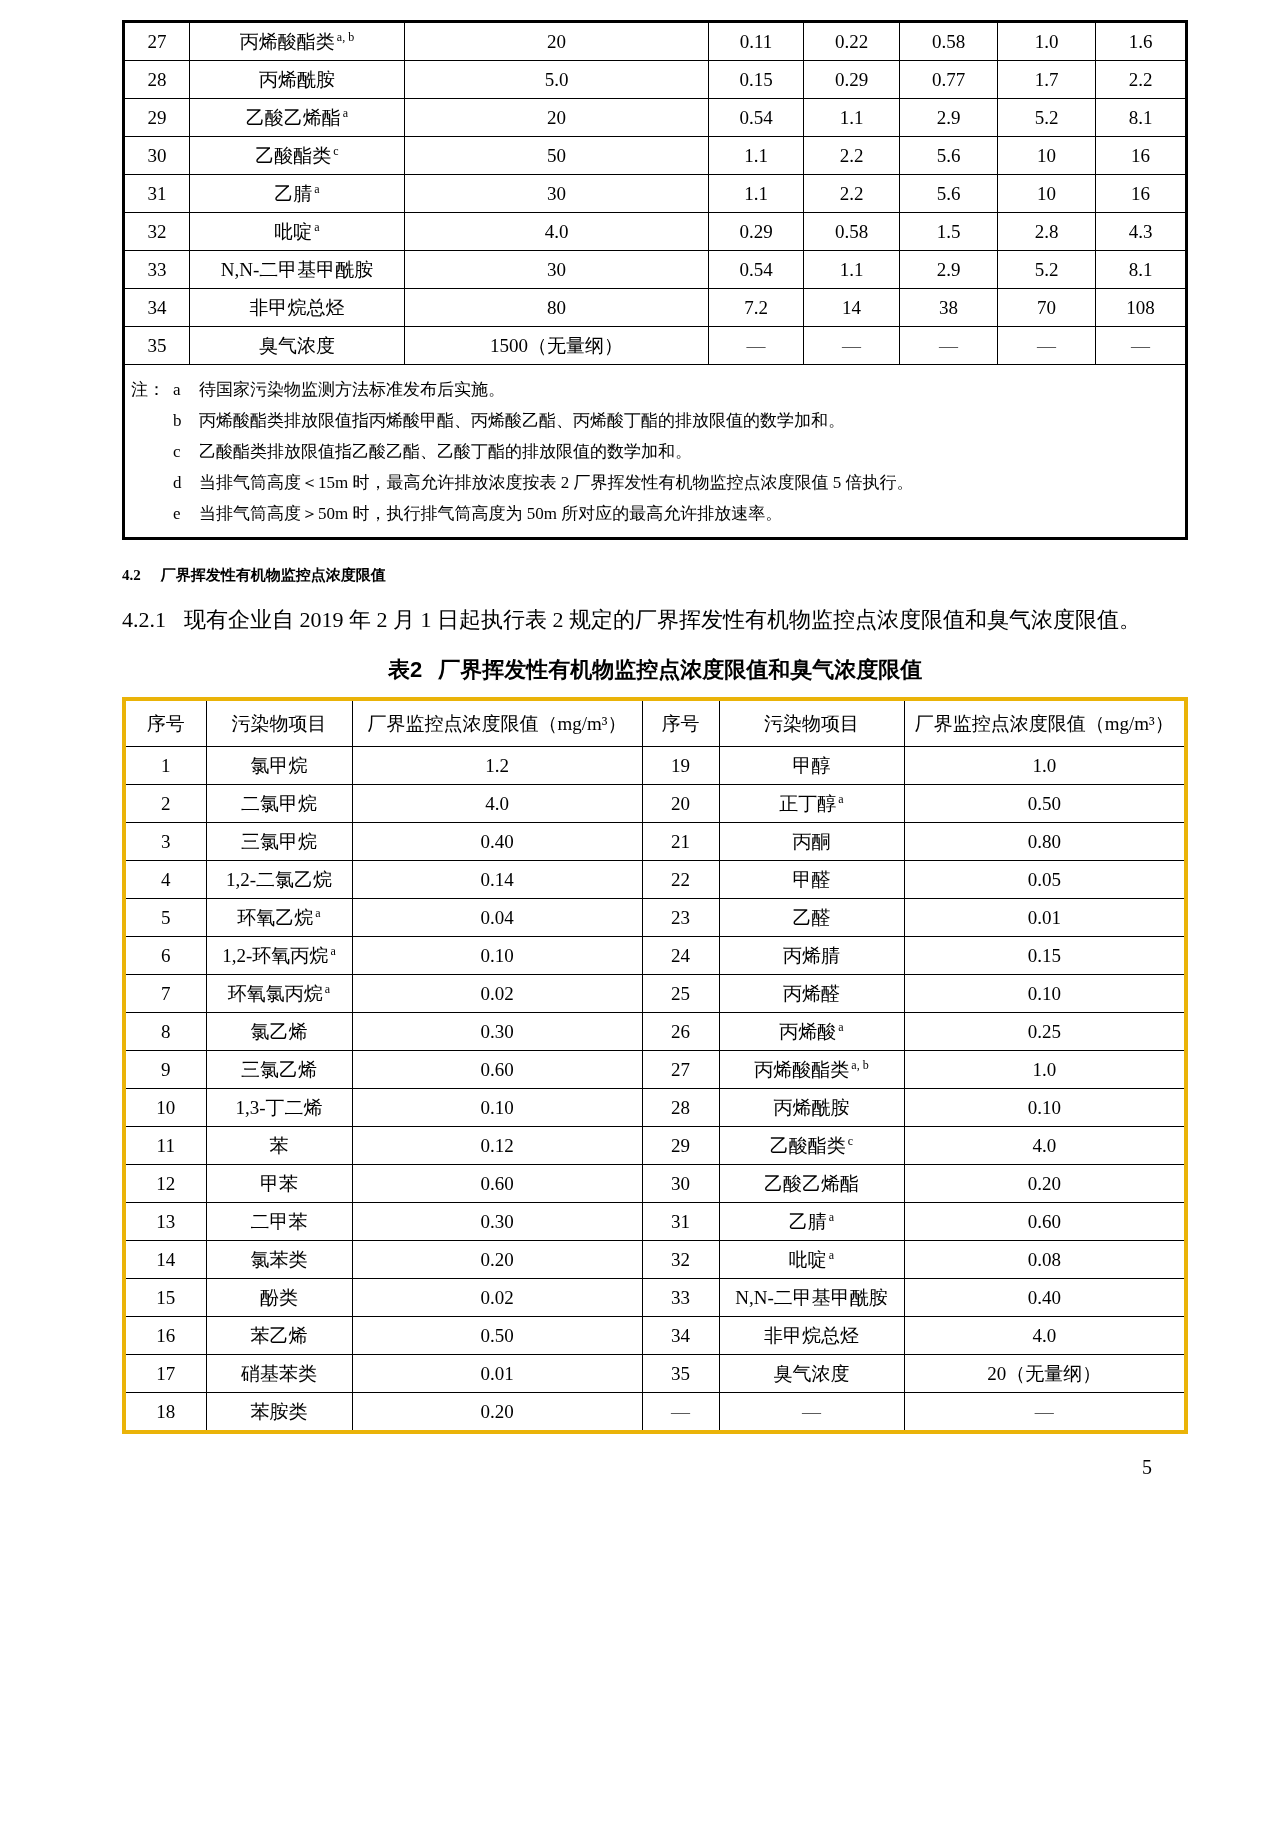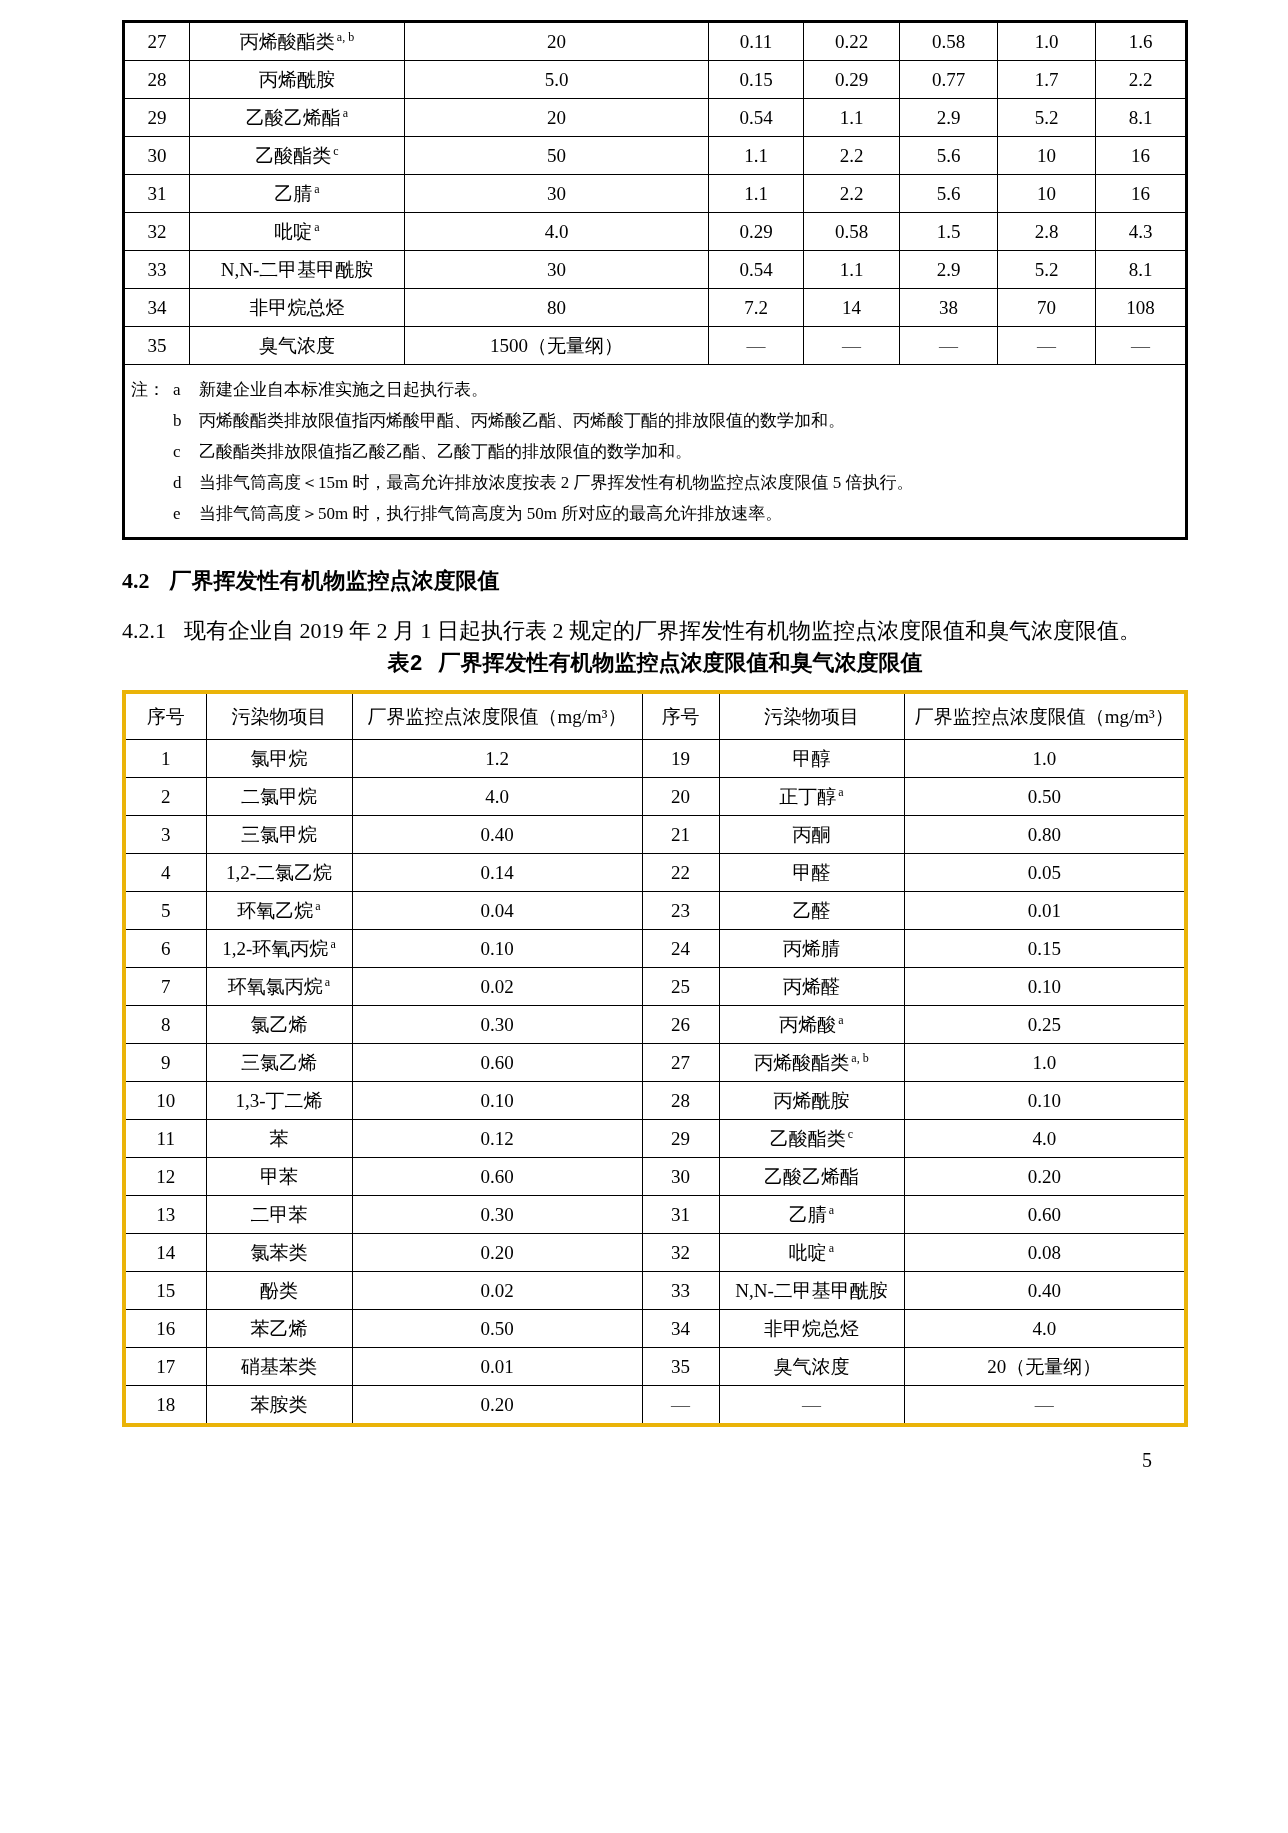--- a/index.html
+++ b/index.html
@@ -19,25 +19,25 @@
     font-size:19px;padding:0 3px;height:37px;overflow:hidden;
   }
   .t2 th{font-weight:normal;height:45px;}
   .sup{font-size:12px;position:relative;top:-7px;margin-left:2px;}
   .dash{color:#555;}
 
   .t1 tfoot td{text-align:left;height:auto;padding:9px 6px 8px 6px;}
   .note-line{display:grid;grid-template-columns:42px 26px 1fr;font-size:17px;line-height:31px;}
   .note-line span{display:block;}
 
-  .sec-heading{margin-top:26px;font-family:"Liberation Sans","DejaVu Sans",sans-serif;font-weight:bold;font-size:22px;}
+  .sec-heading{margin-top:26px;font-family:"Liberation Sans","DejaVu Sans",sans-serif;font-weight:bold;font-size:15px;}
   .sec-heading .no{margin-right:20px;font-family:"Liberation Serif","DejaVu Serif",serif;}
   .para{margin:18px 0 0 0;font-size:22px;line-height:34px;text-align:justify;}
   .para .pno{margin-right:18px;}
-  .t2-title{text-align:center;font-family:Liberation Mono, monospace;font-weight:bold;font-size:22px;}
+  .t2-title{margin-top:18px;text-align:center;font-family:Liberation Sans, sans-serif;font-weight:bold;font-size:22px;}
   .t2-title .lbl{margin-right:16px;}
   .page-number{margin-top:22px;text-align:right;padding-right:36px;font-size:20px;}
 </style>
 </head>
 <body>
 
 <div class="content">
 
 
   <table class="t1">
@@ -143,21 +143,21 @@
           <td class="dash">—</td>
         </tr>
       </tbody>
     <tfoot>
       <tr>
         <td colspan="8">
           <div>
               <div class="note-line">
                 <span>注：</span>
                 <span>a</span>
-                <span>新建企业自本标准实施之日起执行表。</span>
+                <span>待国家污染物监测方法标准发布后实施。</span>
               </div>
               <div class="note-line">
                 <span></span>
                 <span>b</span>
                 <span>丙烯酸酯类排放限值指丙烯酸甲酯、丙烯酸乙酯、丙烯酸丁酯的排放限值的数学加和。</span>
               </div>
               <div class="note-line">
                 <span></span>
                 <span>c</span>
                 <span>乙酸酯类排放限值指乙酸乙酯、乙酸丁酯的排放限值的数学加和。</span>

